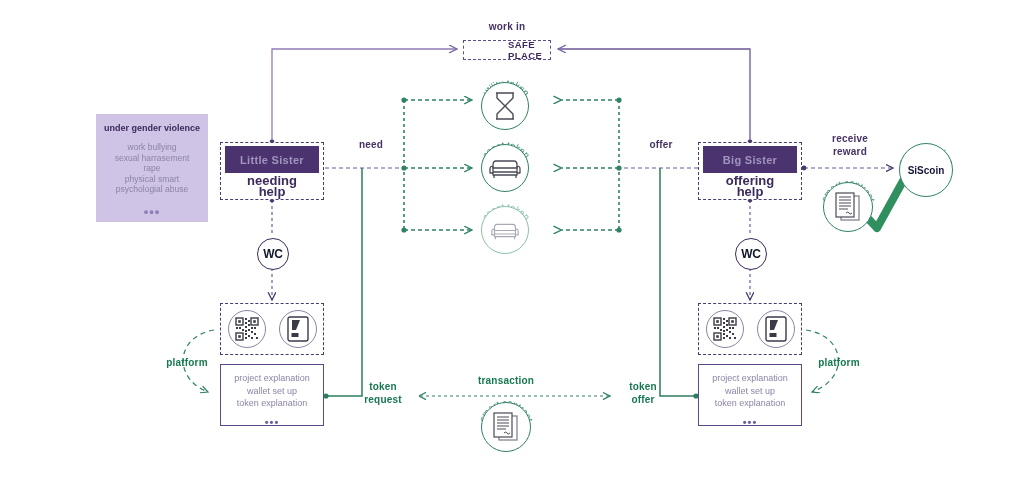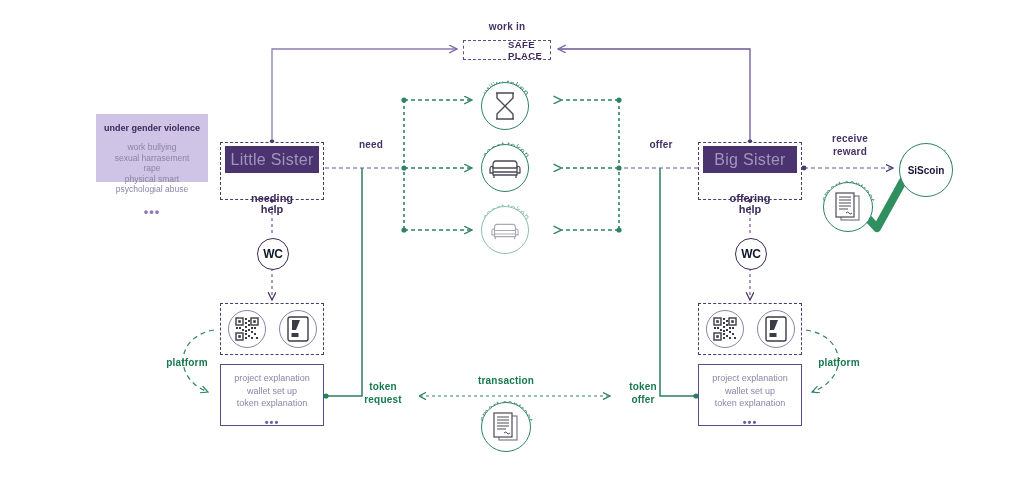--- a/index.html
+++ b/index.html
@@ -4,31 +4,31 @@
 <style>
   html,body{margin:0;padding:0;background:#ffffff;}
   body{font-family:"Liberation Sans", sans-serif;}
   #stage{position:relative;width:1024px;height:479px;background:#ffffff;overflow:hidden;}
   #svg-layer{position:absolute;left:0;top:0;width:1024px;height:479px;}
   .abs{position:absolute;}
   .lbl{font-weight:bold;font-size:10px;color:#453265;letter-spacing:.2px;text-align:center;line-height:13px;}
   .lbl-green{font-weight:bold;font-size:10px;color:#17794f;letter-spacing:.2px;text-align:center;line-height:13px;}
 
   
-  #violence-panel{left:96px;top:114px;width:112px;height:68px;background:#cfc3e6;}
+  #violence-panel{left:96px;top:114px;width:112px;height:108px;background:#cfc3e6;}
   #violence-title{font-weight:bold;font-size:9px;color:#3c2a5c;text-align:center;margin-top:9px;letter-spacing:0px;}
   .violence-item{font-size:8.5px;color:#8d84a5;text-align:center;line-height:10.6px;}
   #violence-list{margin-top:9px;}
   #violence-dots{text-align:center;color:#8d7fb3;font-size:13px;font-weight:bold;letter-spacing:1px;margin-top:9px;}
 
   
   .sister-wrap{width:104px;height:58px;border:1.2px dashed #4b3a6e;box-sizing:border-box;background:#fff;}
   .sister-bar{height:27px;background:#4b3370;display:flex;align-items:center;justify-content:center;margin:3px 4px 0 4px;}
-  .sister-bar span{color:#a195bd;font-size:16px;font-weight:normal;letter-spacing:.3px;}
-  .sister-sub{text-align:center;font-size:11px;font-weight:bold;color:#3c2a5c;line-height:11px;margin-top:20px;}
+  .sister-bar span{color:#a195bd;font-size:11px;font-weight:bold;letter-spacing:.3px;}
+  .sister-sub{text-align:center;font-size:13px;font-weight:bold;color:#3c2a5c;line-height:11px;margin-top:2px;}
   #little-sister{left:220px;top:142px;}
   #big-sister{left:698px;top:142px;}
 
   
   #safe-place{left:463px;top:40px;width:88px;height:20px;border:1.2px dashed #5f4a8c;box-sizing:border-box;
     display:flex;align-items:center;justify-content:center;background:#fff;}
   #safe-place span{font-size:9.5px;font-weight:bold;color:#3c2a5c;letter-spacing:.4px;margin-left:44px;}
   #meet-in{left:463px;top:20px;width:88px;}
 
   

